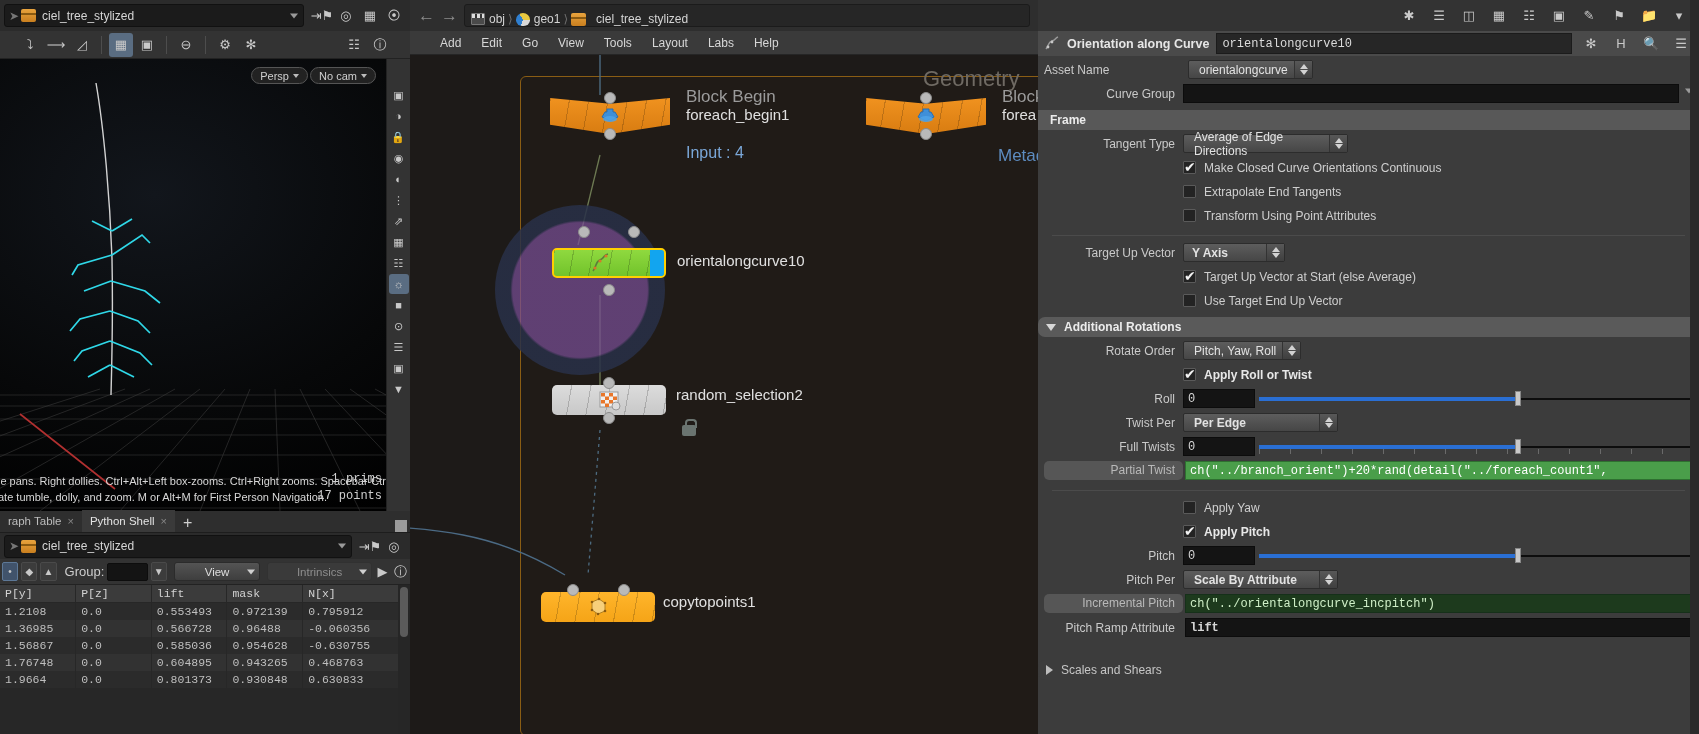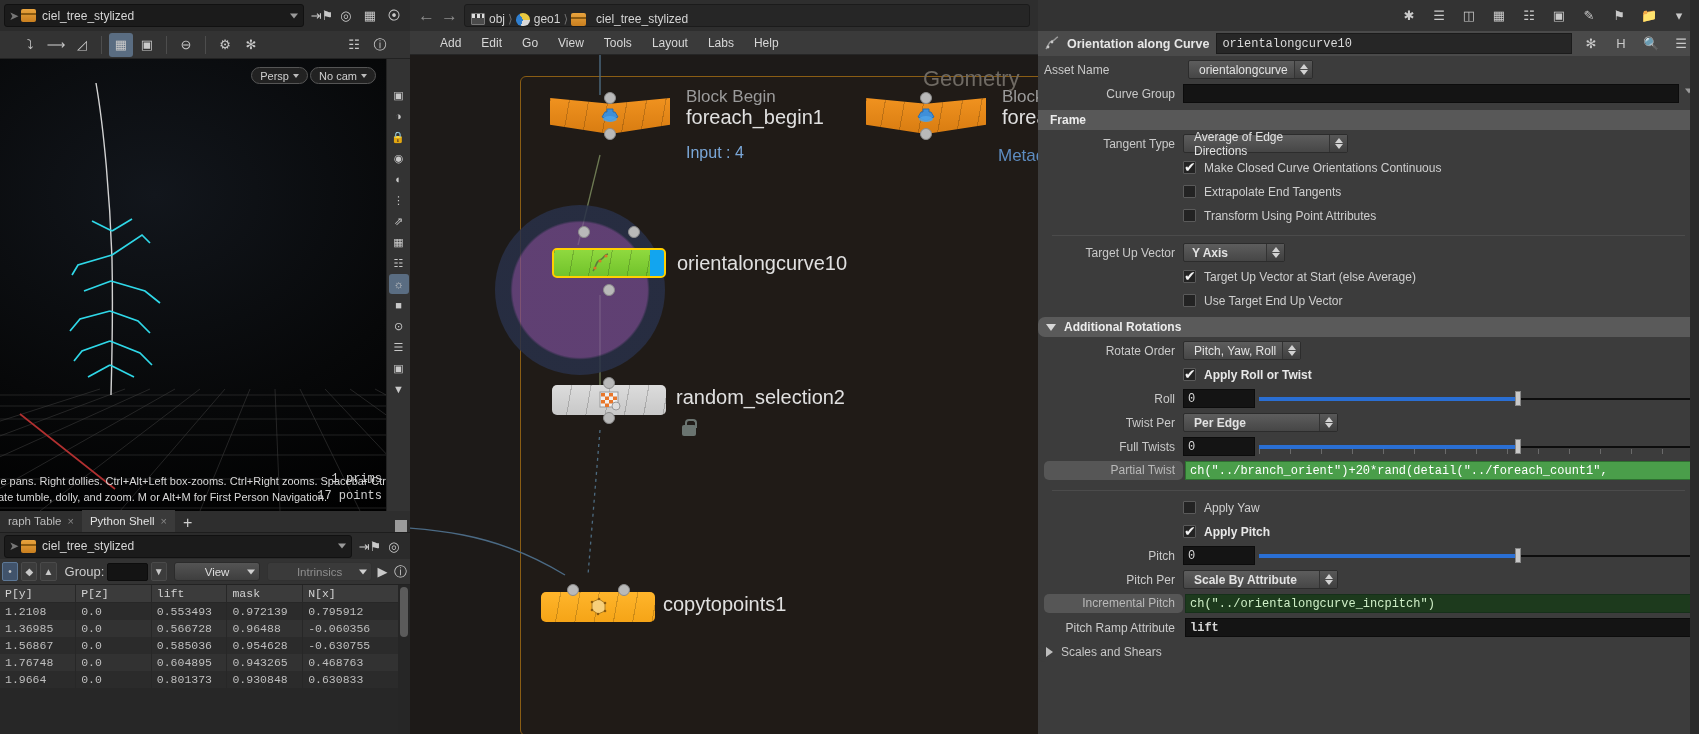--- a/index.html
+++ b/index.html
@@ -217,21 +217,21 @@
   }
   .halo {
     position:absolute; border-radius:50%;
     background: radial-gradient(circle, rgba(120,78,150,0.72) 0 56%, rgba(40,48,72,0.85) 58% 100%);
   }
   .port {
     position:absolute; width:12px; height:12px; border-radius:50%; background:#b9b9b9;
     border:1px solid #8c8c8c;
   }
   .nodename {
-    position:absolute; font-size:20px; color:#e0e0e0; white-space:nowrap;
+    position:absolute; font-size:15px; color:#e0e0e0; white-space:nowrap;
   }
   .nodesub { position:absolute; font-size:17px; color:#9b9b9b; white-space:nowrap; }
   .nodeinfo{ position:absolute; font-size:16px; color:#7aa7d8; white-space:nowrap; }
   .netlabel{ position:absolute; font-size:22px; color:#6f6a63; white-space:nowrap;}
   .netlabel2{ position:absolute; font-size:17px; color:#5d8cc0; white-space:nowrap;}
   .lockicon {
     position:absolute; width:14px; height:11px; background:#6a7470; border-radius:2px;
   }
   .lockicon:before{
     content:''; position:absolute; left:3px; top:-6px; width:8px; height:7px;
@@ -887,21 +887,21 @@
       <div class="prow">
         <div class="plabel chan">Incremental Pitch</div>
         <div class="pfield expr2" style="flex:1; margin-left:2px; margin-right:-8px;">ch("../orientalongcurve_incpitch")</div>
       </div>
 
       <div class="prow">
         <div class="plabel">Pitch Ramp Attribute</div>
         <div class="pfield" style="flex:1; margin-left:2px; margin-right:-8px; font-weight:bold;">lift</div>
       </div>
 
-      <div class="collapsehdr closed" style="margin-top:4px;">
+      <div class="collapsehdr closed" style="margin-top:22px;">
         <span class="tri-r"></span>
         <span>Scales and Shears</span>
       </div>
     </div>
   </div>
 
   <div class="farright-strip"></div>
 </div>
 
 </body></html>

